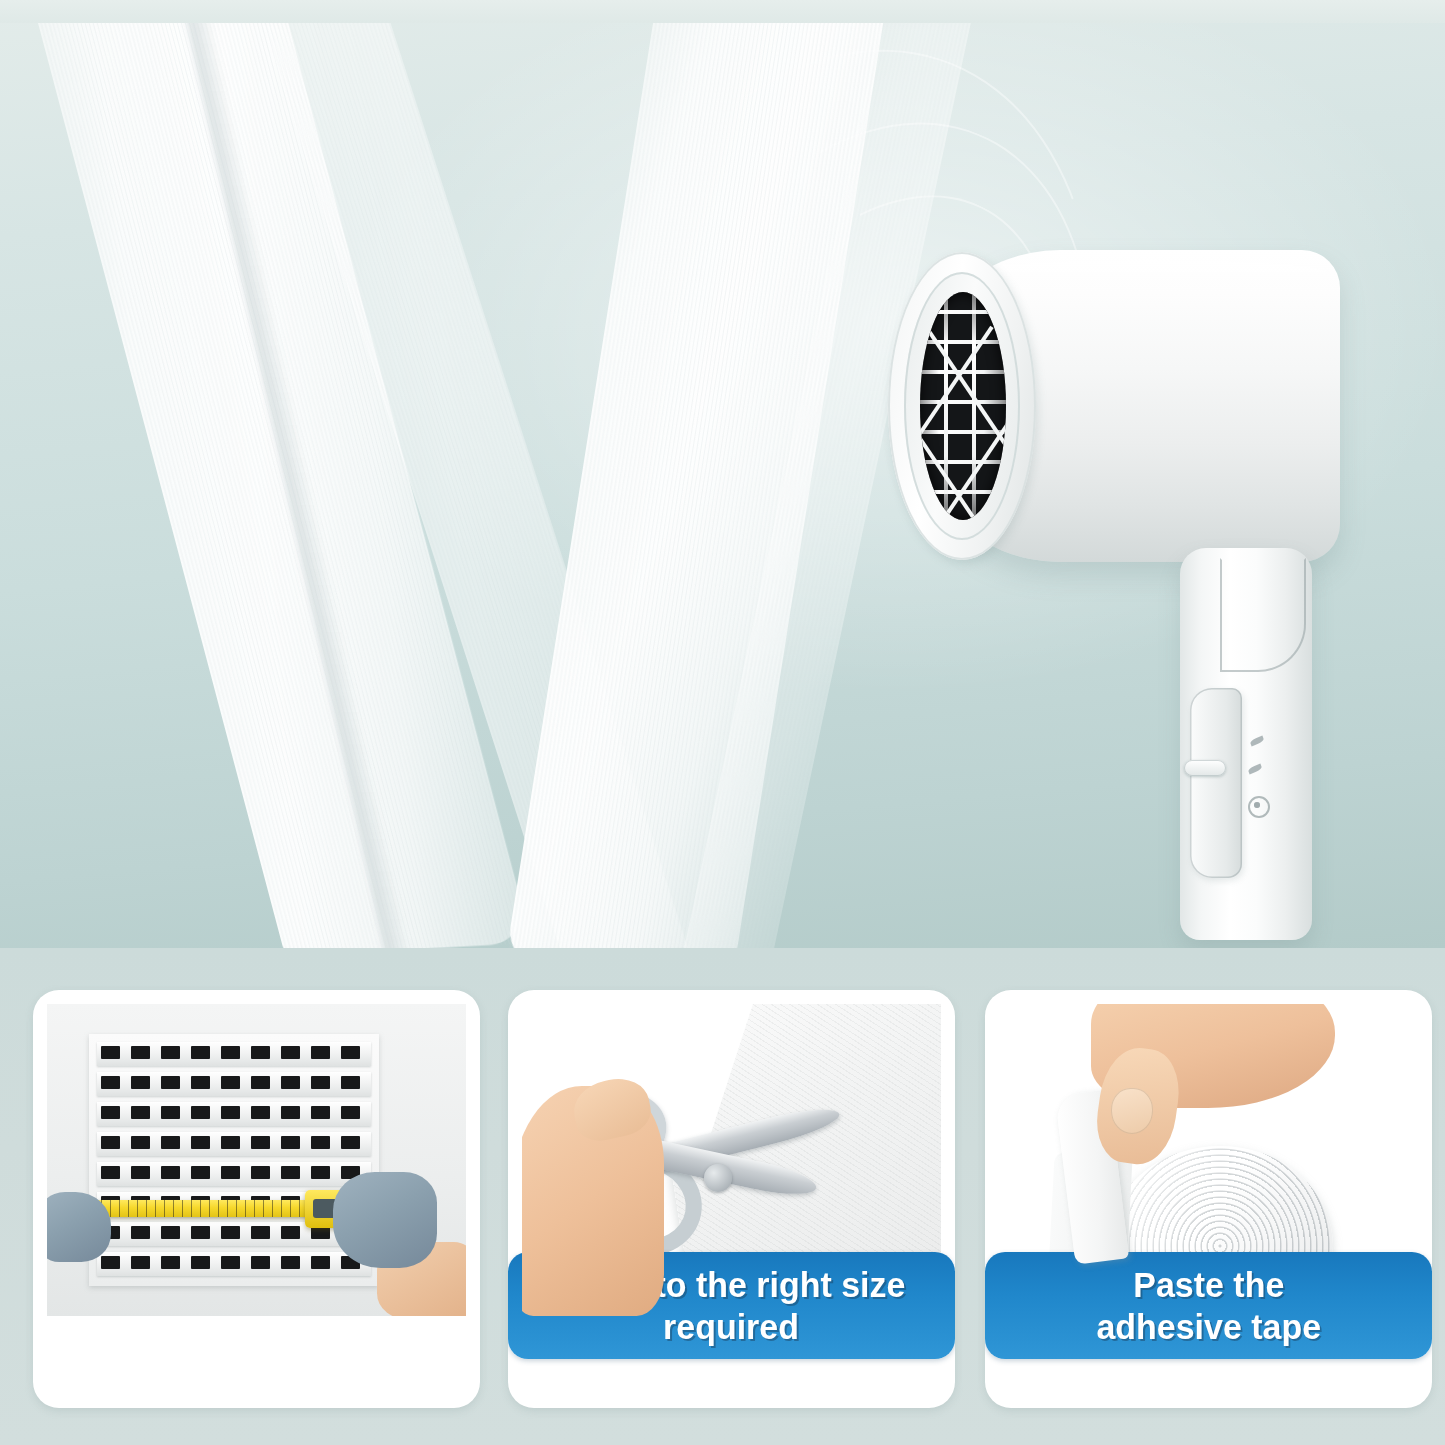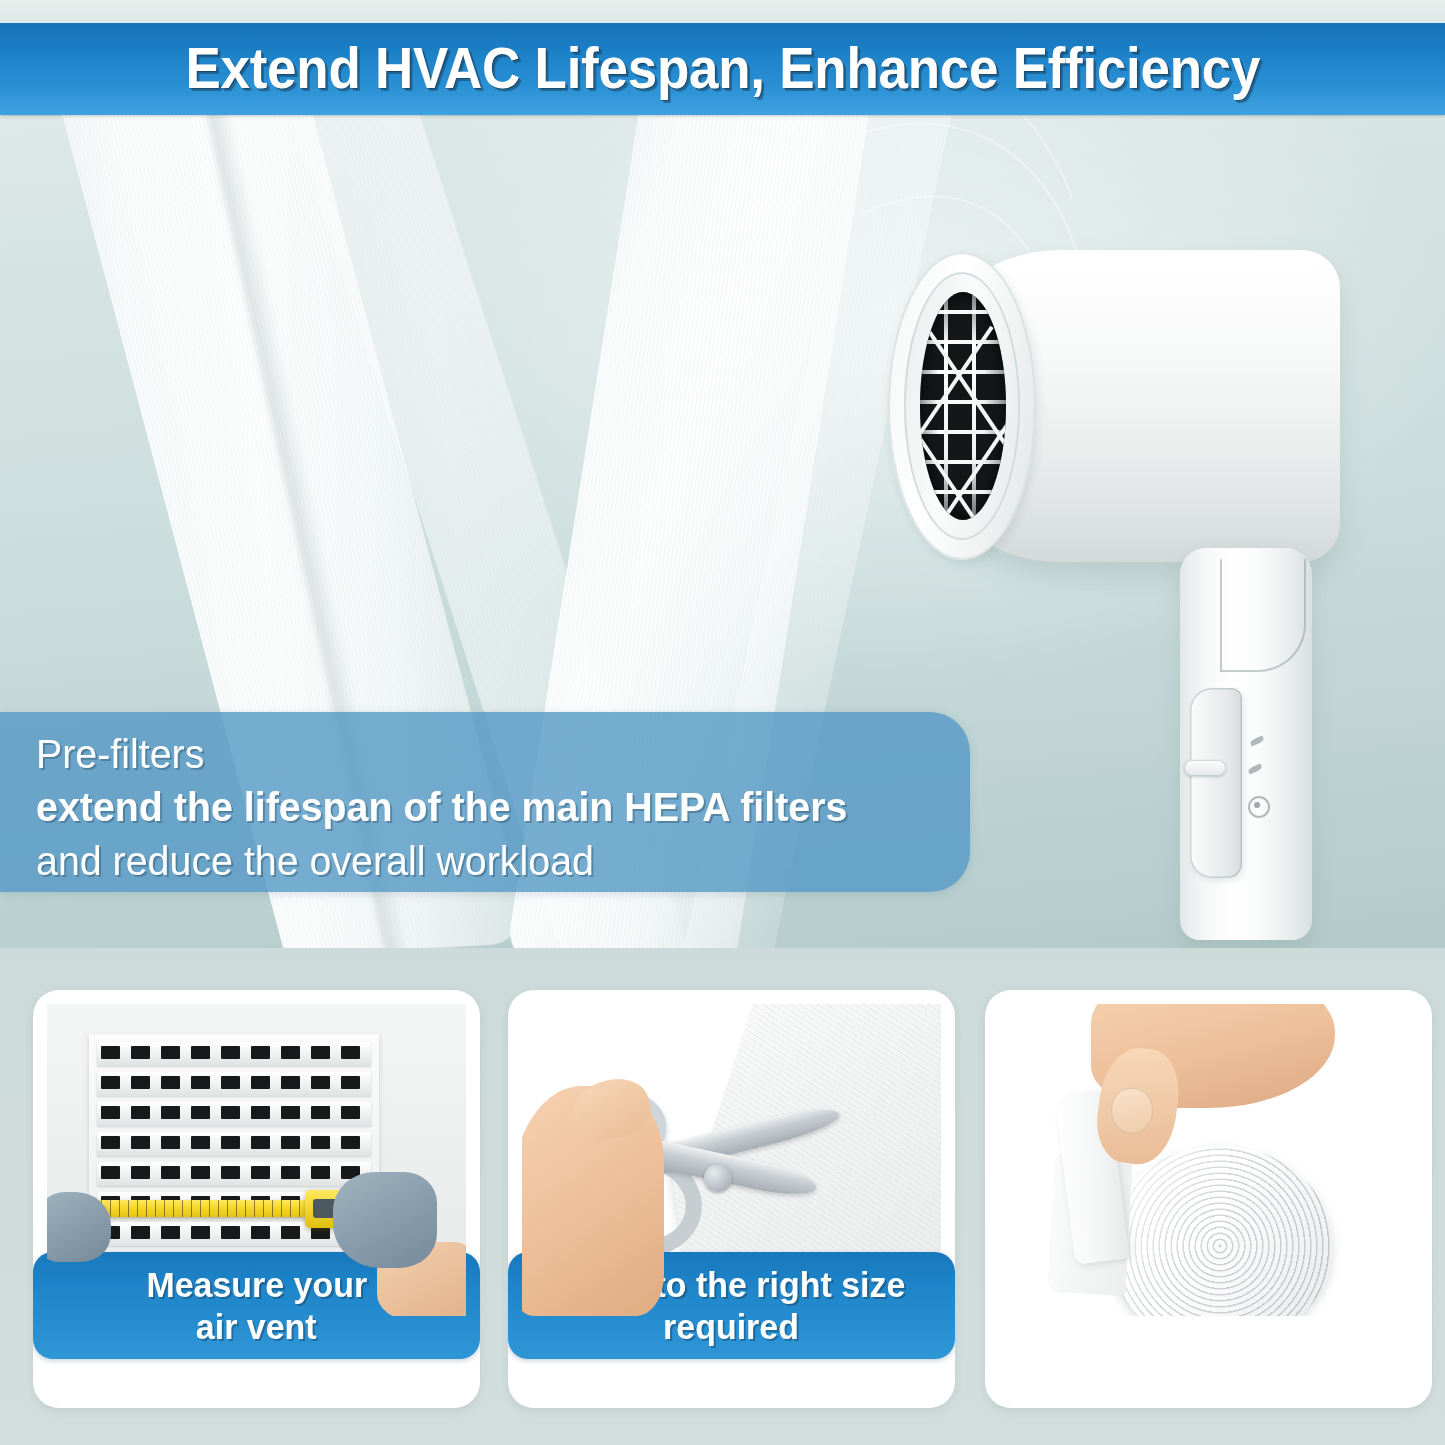--- a/index.html
+++ b/index.html
@@ -604,31 +604,23 @@
         <div class="switch-plate">
           <div class="switch-knob"></div>
         </div>
         <div class="icon-mark" style="left:70px; top:190px;"></div>
         <div class="icon-mark" style="left:68px; top:218px;"></div>
         <div class="icon-flower"></div>
       </div>
     </div>
 
 
-    <div class="callout" id="callout-2">
-      <div class="ln">Pre-filters</div>
-      <div class="ln b">extend the lifespan of the main HEPA filters</div>
-      <div class="ln">and reduce the overall workload</div>
-    </div>
   </div>
 
   <div class="top-strip"></div>
-  <div class="title-banner">
-    <div class="title-text">Extend HVAC Lifespan, Enhance Efficiency</div>
-  </div>
 
   <div class="steps">
 
     <div class="card" id="card-1">
       <div class="photo">
         <div class="vent-wall"></div>
         <div class="vent-frame">
           <div class="louver" style="top:8px;"></div>
           <div class="slot-row" style="top:12px;">
             <div class="slot" style="left:2px;"></div>
@@ -727,24 +719,20 @@
           </div>
         </div>
         <div class="tape">
           <div class="tape-ticks"></div>
         </div>
         <div class="tape-case"></div>
         <div class="glove glove-l"></div>
         <div class="glove glove-r"></div>
         <div class="skin skin-r"></div>
       </div>
-      <div class="caption">
-        <div class="cl">Measure your</div>
-        <div class="cl">air vent</div>
-      </div>
     </div>
 
     <div class="card" id="card-2">
       <div class="photo">
         <div class="p2-bg"></div>
         <div class="p2-sheet"></div>
         <div class="p2-notch"></div>
         <div class="handle-ring"></div>
         <div class="handle-ring2"></div>
         <div class="blade blade-up"></div>
@@ -764,16 +752,20 @@
         <div class="p3-bg"></div>
         <div class="p3-strip2"></div>
         <div class="p3-roll">
           <div class="p3-roll-shade"></div>
         </div>
         <div class="p3-strip"></div>
         <div class="p3-hand"></div>
         <div class="p3-finger"></div>
         <div class="p3-nail"></div>
       </div>
+      <div class="caption">
+        <div class="cl">Paste the</div>
+        <div class="cl">adhesive tape</div>
+      </div>
     </div>
 
   </div>
 </div>
 
 </body></html>

